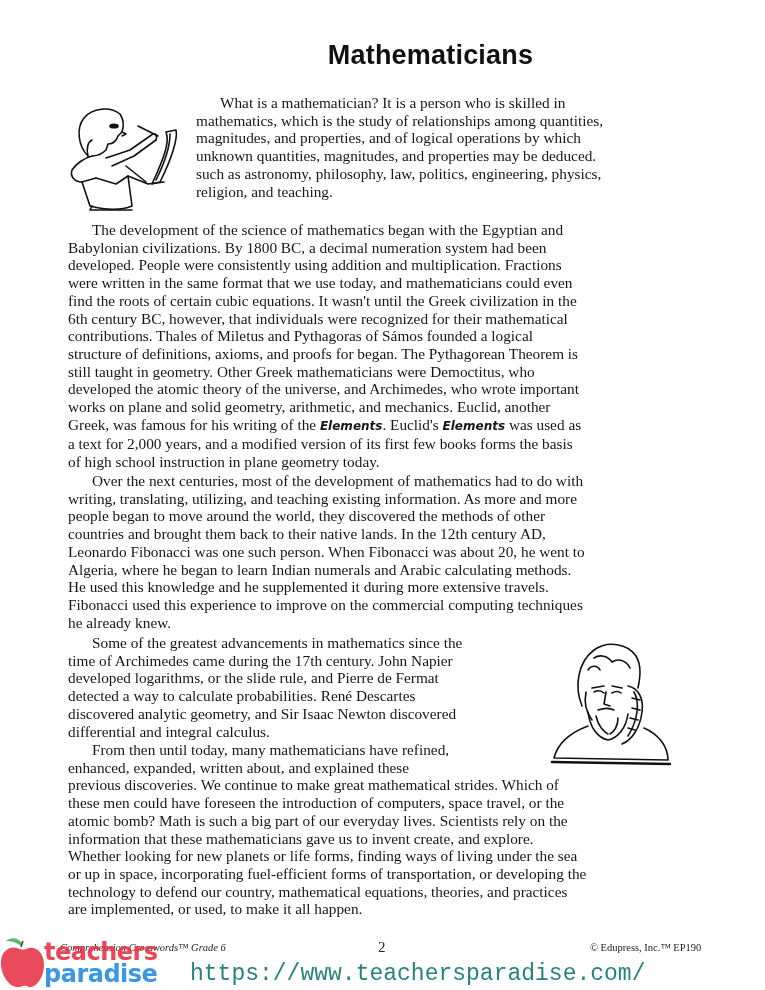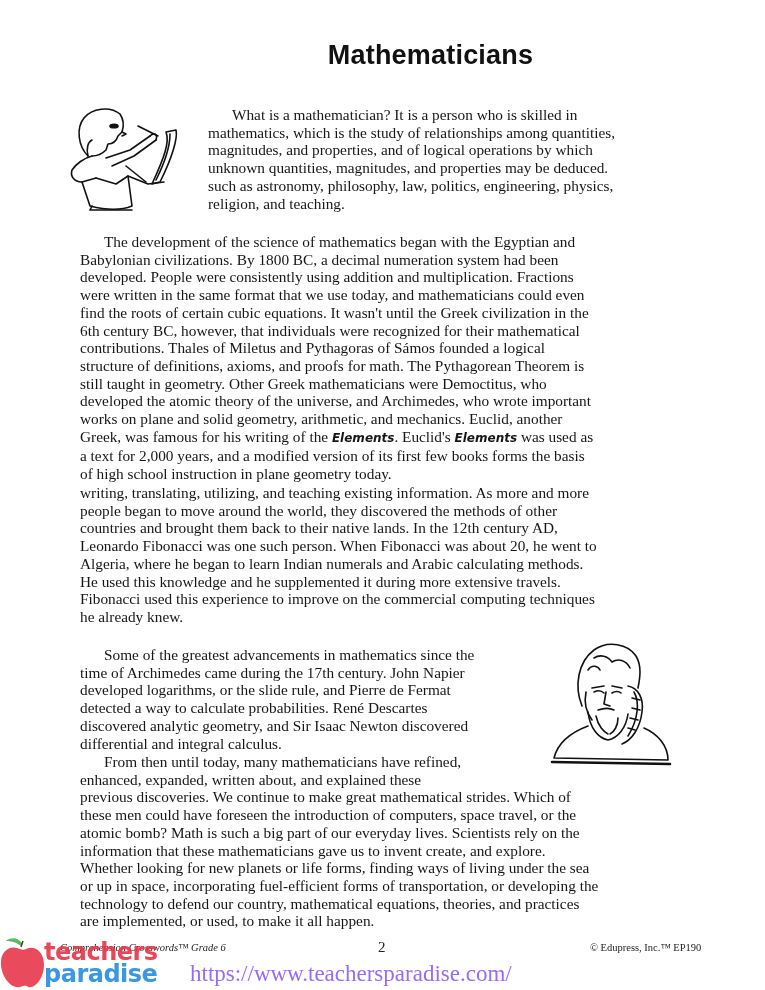--- a/index.html
+++ b/index.html
@@ -1,36 +1,36 @@
 <!DOCTYPE html>
 <html><head>
 <meta charset="utf-8">
 <style>
   html, body { margin: 0; padding: 0; background: #ffffff; }
   body { width: 765px; height: 990px; position: relative; overflow: hidden; font-family: "DejaVu Serif", "Liberation Serif", serif; color: #111; }
   .title { position: absolute; top: 40px; left: 0; width: 765px; text-align: center; font-family: Liberation Sans, sans-serif; font-weight: bold; font-size: 27px; letter-spacing: 0.2px; color: #111; padding-left: 48px; }
   .body-text { font-family: "Liberation Serif", serif; font-size: 15.3px; line-height: 17.7px; color: #161616; }
-  .para { position: absolute; margin: 12px; text-align: left; }
+  .para { position: absolute; margin: 0; text-align: left; }
   .p1 { top: 94px; left: 196px; width: 500px; }
   .p2 { top: 221px; left: 68px; width: 630px; }
   .p3 { top: 472px; left: 68px; width: 630px; }
   .p4 { top: 634px; left: 68px; width: 490px; }
   .p5 { top: 741px; left: 68px; width: 630px; }
   .line { display: block; white-space: nowrap; }
   .ind { padding-left: 24px; }
   em.b { font-style: italic; font-weight: bold; font-family: "DejaVu Sans", sans-serif; font-size: 12px; }
   .illus-egypt { position: absolute; top: 98px; left: 66px; width: 130px; height: 115px; }
   .illus-napier { position: absolute; top: 636px; left: 548px; width: 126px; height: 130px; }
   .footer-left { position: absolute; top: 942px; left: 60px; font-family: Liberation Serif, serif; font-style: italic; font-size: 10.5px; color: #222; }
   .footer-page { position: absolute; top: 939px; left: 378px; font-family: "Liberation Serif", serif; font-size: 15px; color: #222; }
   .footer-right { position: absolute; top: 942px; left: 590px; font-family: "Liberation Serif", serif; font-size: 10.5px; color: #222; }
   .wm-logo { position: absolute; top: 935px; left: 0; width: 160px; height: 55px; }
   .wm-teachers { position: absolute; top: 938px; left: 44px; font-family: "DejaVu Sans", sans-serif; font-weight: bold; font-size: 24px; color: #e8374a; opacity: 0.92; letter-spacing: -0.5px; }
   .wm-paradise { position: absolute; top: 960px; left: 44px; font-family: "DejaVu Sans", sans-serif; font-weight: bold; font-size: 24px; color: #2b8fe0; opacity: 0.92; letter-spacing: -0.5px; }
-  .wm-url { position: absolute; top: 961px; left: 190px; font-family: Liberation Serif, serif; font-size: 23px; color: #8b5cf6; opacity: 0.9; }
+  .wm-url { position: absolute; top: 961px; left: 190px; font-family: Liberation Mono, monospace; font-size: 23px; color: #0f766e; opacity: 0.9; }
 </style>
 </head>
 <body>
 
 <div class="title">Mathematicians</div>
 
 <svg class="illus-egypt" viewBox="0 0 130 115" fill="none" stroke="#111" stroke-width="1.6" stroke-linejoin="round" stroke-linecap="round">
 
   <path d="M22 58 C12 48 10 30 18 20 C26 10 44 8 54 16 C58 22 58 28 56 34 L52 38 C50 44 46 46 42 46 L40 52 C36 56 30 58 26 58"></path>
   <path d="M22 58 C20 50 22 44 26 42"></path>
@@ -65,30 +65,31 @@
 </div>
 
 <div class="para body-text p2">
   <span class="line ind">The development of the science of mathematics began with the Egyptian and</span>
   <span class="line">Babylonian civilizations. By 1800 BC, a decimal numeration system had been</span>
   <span class="line">developed. People were consistently using addition and multiplication. Fractions</span>
   <span class="line">were written in the same format that we use today, and mathematicians could even</span>
   <span class="line">find the roots of certain cubic equations. It wasn't until the Greek civilization in the</span>
   <span class="line">6th century BC, however, that individuals were recognized for their mathematical</span>
   <span class="line">contributions. Thales of Miletus and Pythagoras of Sámos founded a logical</span>
-  <span class="line">structure of definitions, axioms, and proofs for math. The Pythagorean Theorem is</span>
+  <span class="line">structure of definitions, axioms, and proofs for began. The Pythagorean Theorem is</span>
   <span class="line">still taught in geometry. Other Greek mathematicians were Democtitus, who</span>
   <span class="line">developed the atomic theory of the universe, and Archimedes, who wrote important</span>
   <span class="line">works on plane and solid geometry, arithmetic, and mechanics. Euclid, another</span>
   <span class="line"><span>Greek, was famous for his writing of the </span><em class="b">Elements</em><span>. Euclid's </span><em class="b">Elements</em><span> was used as</span></span>
   <span class="line">a text for 2,000 years, and a modified version of its first few books forms the basis</span>
   <span class="line">of high school instruction in plane geometry today.</span>
 </div>
 
 <div class="para body-text p3">
+  <span class="line ind">Over the next centuries, most of the development of mathematics had to do with</span>
   <span class="line">writing, translating, utilizing, and teaching existing information. As more and more</span>
   <span class="line">people began to move around the world, they discovered the methods of other</span>
   <span class="line">countries and brought them back to their native lands. In the 12th century AD,</span>
   <span class="line">Leonardo Fibonacci was one such person. When Fibonacci was about 20, he went to</span>
   <span class="line">Algeria, where he began to learn Indian numerals and Arabic calculating methods.</span>
   <span class="line">He used this knowledge and he supplemented it during more extensive travels.</span>
   <span class="line">Fibonacci used this experience to improve on the commercial computing techniques</span>
   <span class="line">he already knew.</span>
 </div>
 

